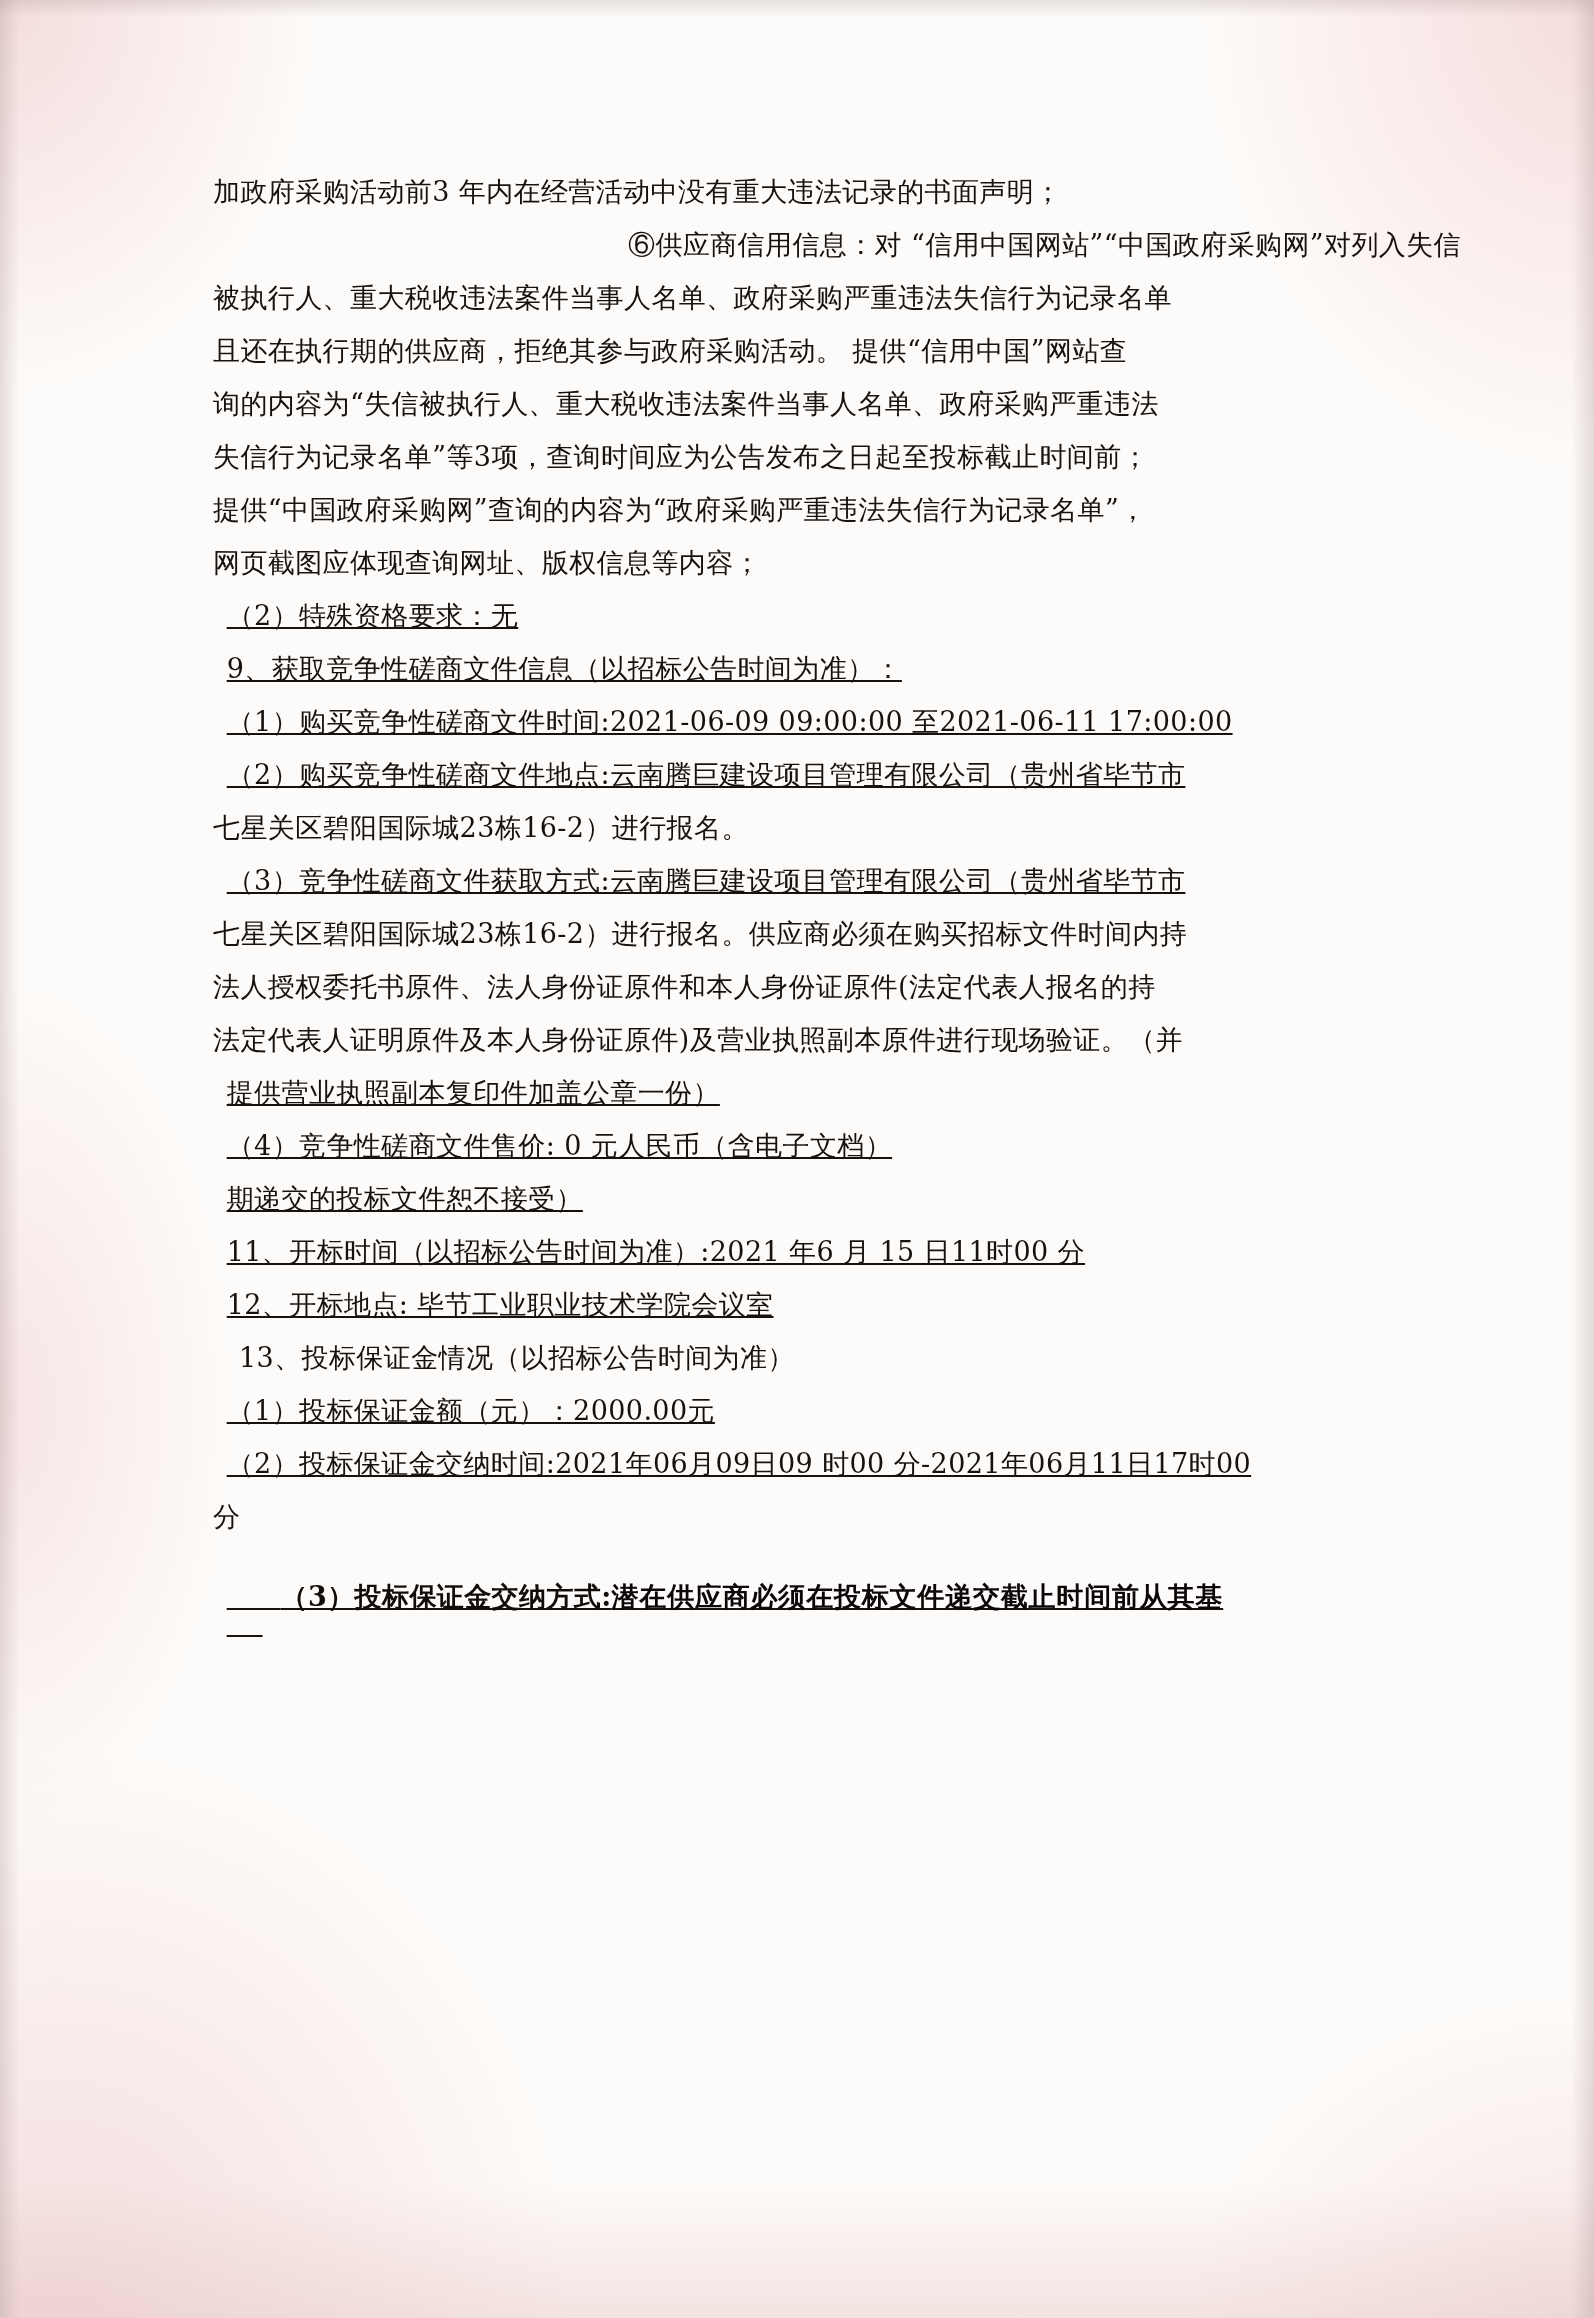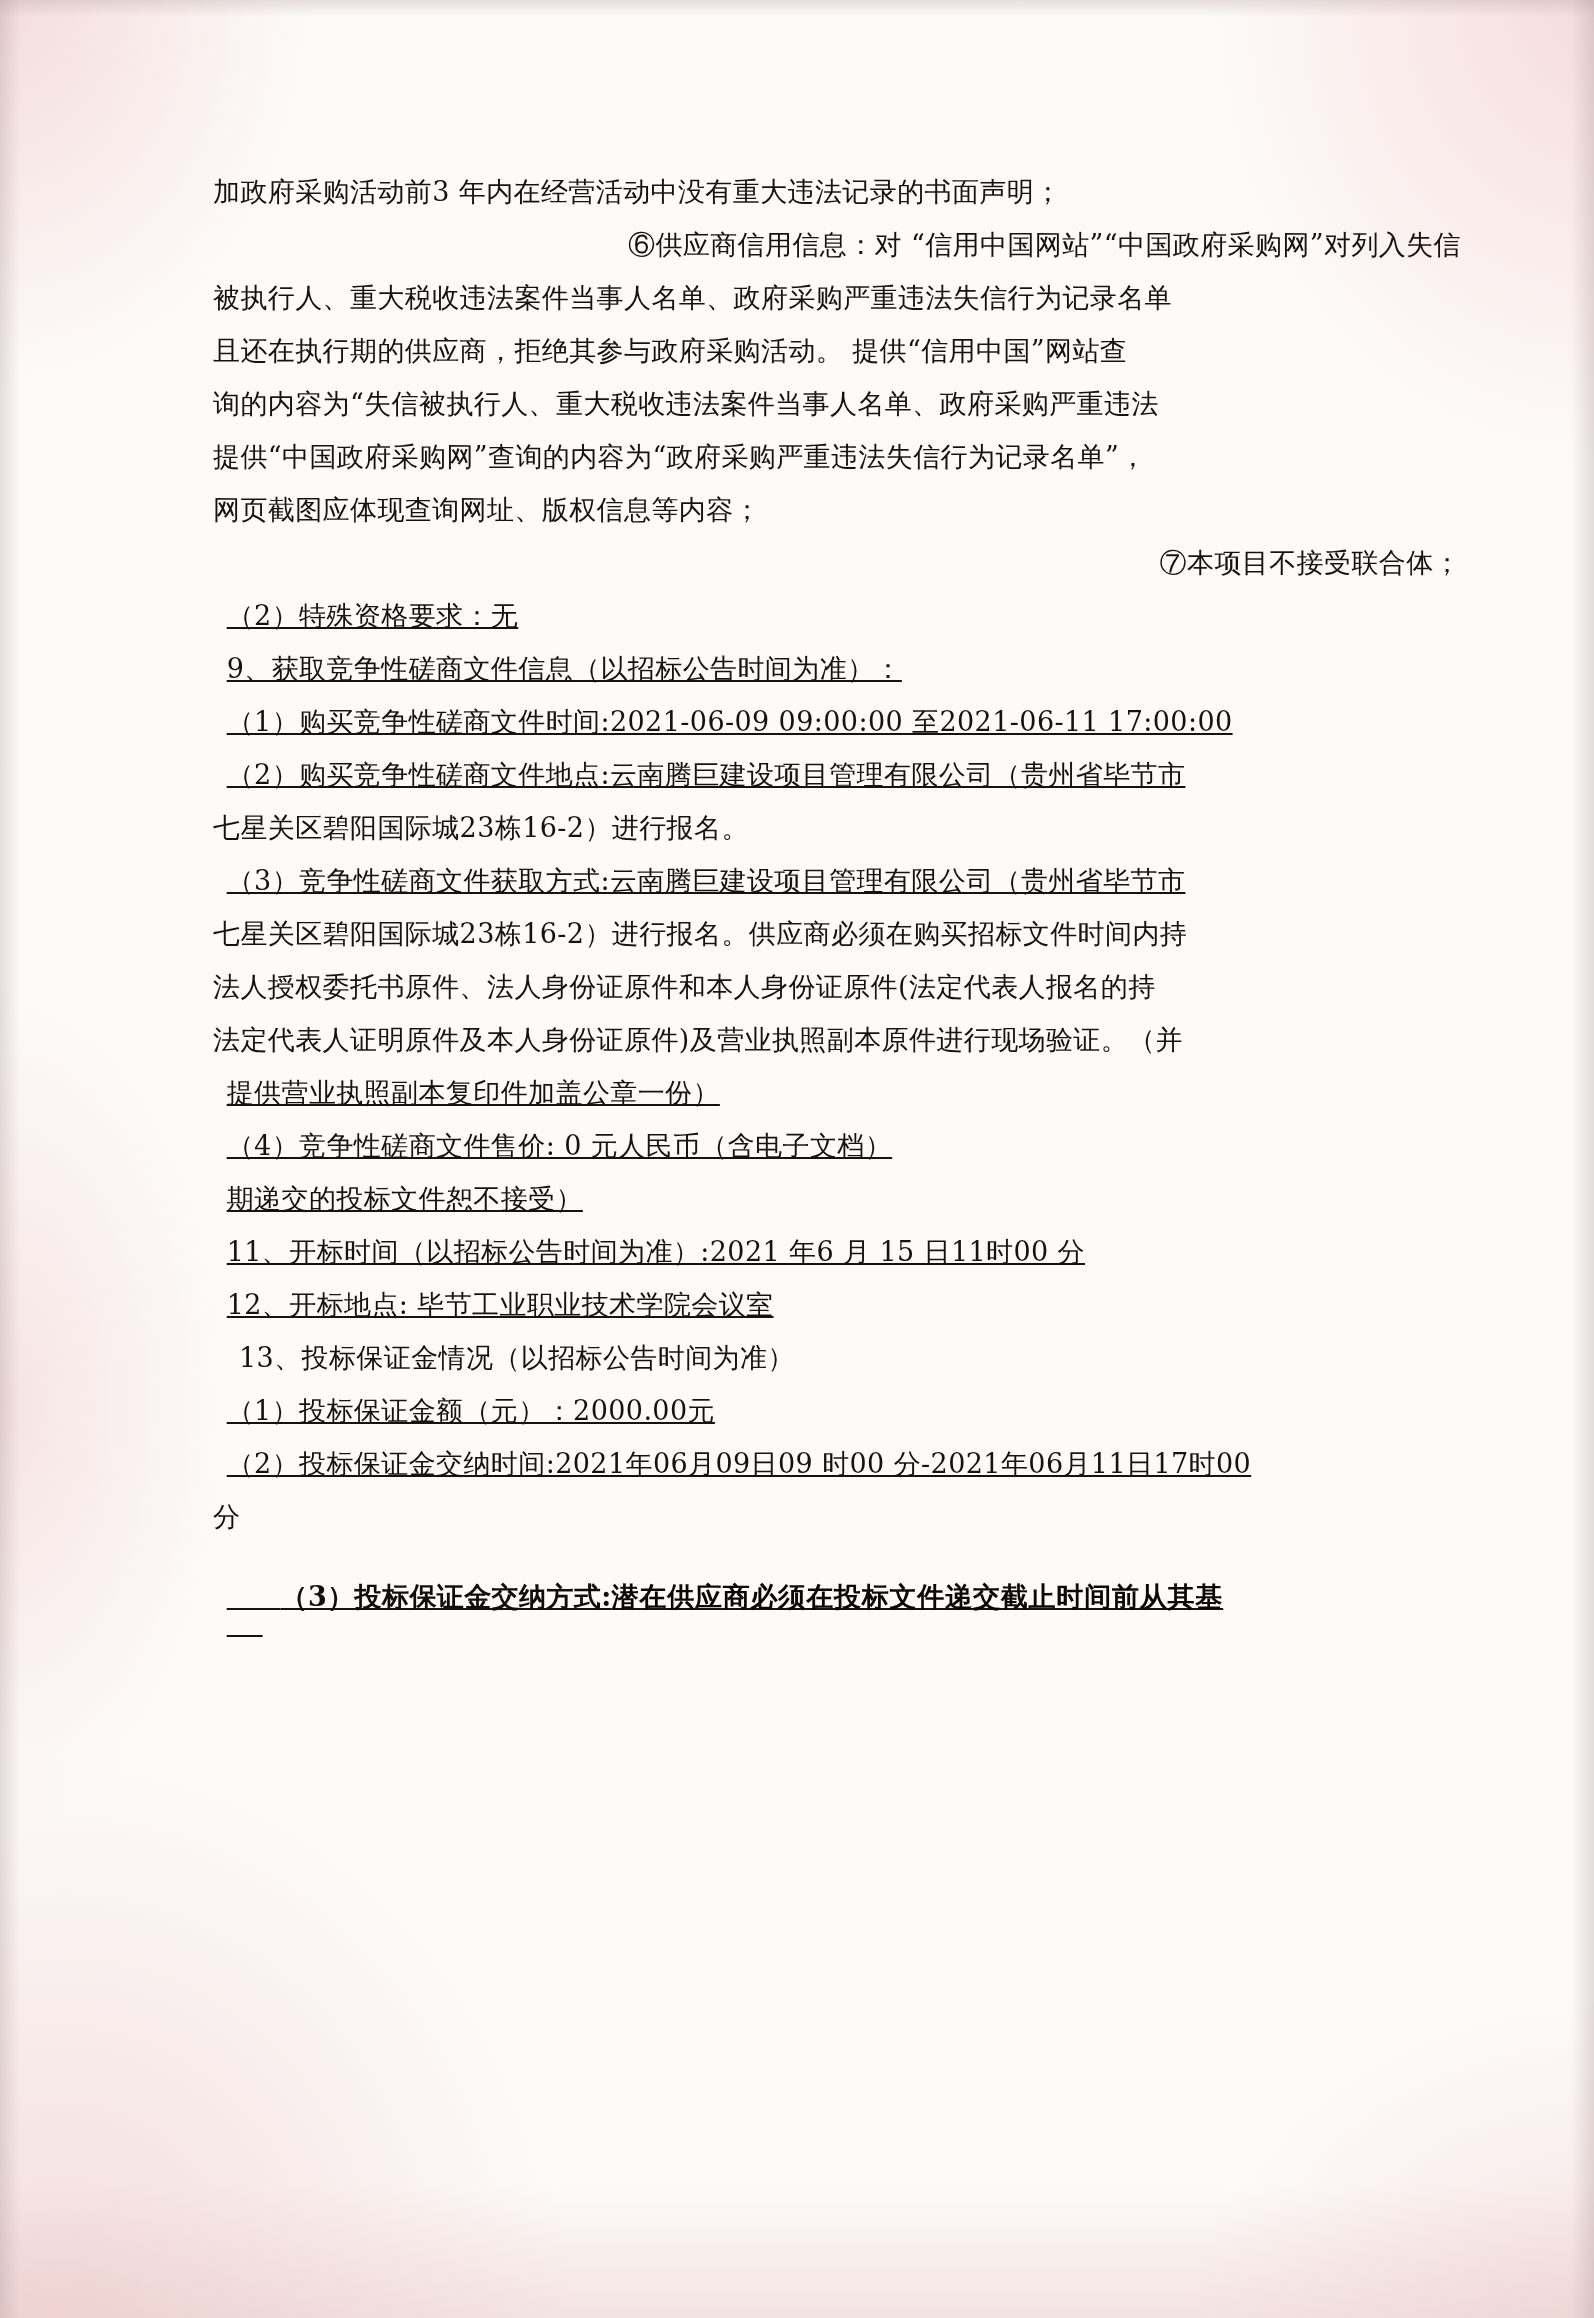--- a/index.html
+++ b/index.html
@@ -133,23 +133,23 @@
   <div id="edge-left"></div>
   <div id="edge-right"></div>
   <div id="edge-top"></div>
 
   <div id="doc">
     <div class="l line ind1">加政府采购活动前3 年内在经营活动中没有重大违法记录的书面声明；</div>
     <div class="l line ind2">⑥供应商信用信息：对 “信用中国网站”“中国政府采购网”对列入失信</div>
     <div class="l line ind1">被执行人、重大税收违法案件当事人名单、政府采购严重违法失信行为记录名单</div>
     <div class="l line ind1">且还在执行期的供应商，拒绝其参与政府采购活动。 提供“信用中国”网站查</div>
     <div class="l line ind1">询的内容为“失信被执行人、重大税收违法案件当事人名单、政府采购严重违法</div>
+    <div class="l line ind1">失信行为记录名单”等3项，查询时间应为公告发布之日起至投标截止时间前；</div>
     <div class="l line ind1">提供“中国政府采购网”查询的内容为“政府采购严重违法失信行为记录名单”，</div>
     <div class="l line ind1">网页截图应体现查询网址、版权信息等内容；</div>
-    <div class="l line ind2">⑦本项目不接受联合体；</div>
     <div class="l line ind4">（2）特殊资格要求：无</div>
     <div class="l line ind4">9、获取竞争性磋商文件信息（以招标公告时间为准）：</div>
     <div class="l line ind4">（1）购买竞争性磋商文件时间:2021-06-09 09:00:00 至2021-06-11 17:00:00</div>
     <div class="l line ind4">（2）购买竞争性磋商文件地点:云南腾巨建设项目管理有限公司（贵州省毕节市</div>
     <div class="l line ind1">七星关区碧阳国际城23栋16-2）进行报名。</div>
     <div class="l line ind4">（3）竞争性磋商文件获取方式:云南腾巨建设项目管理有限公司（贵州省毕节市</div>
     <div class="l line ind1">七星关区碧阳国际城23栋16-2）进行报名。供应商必须在购买招标文件时间内持</div>
     <div class="l line ind1">法人授权委托书原件、法人身份证原件和本人身份证原件(法定代表人报名的持</div>
     <div class="l line ind1">法定代表人证明原件及本人身份证原件)及营业执照副本原件进行现场验证。（并</div>
     <div class="l line ind4">提供营业执照副本复印件加盖公章一份）</div>

